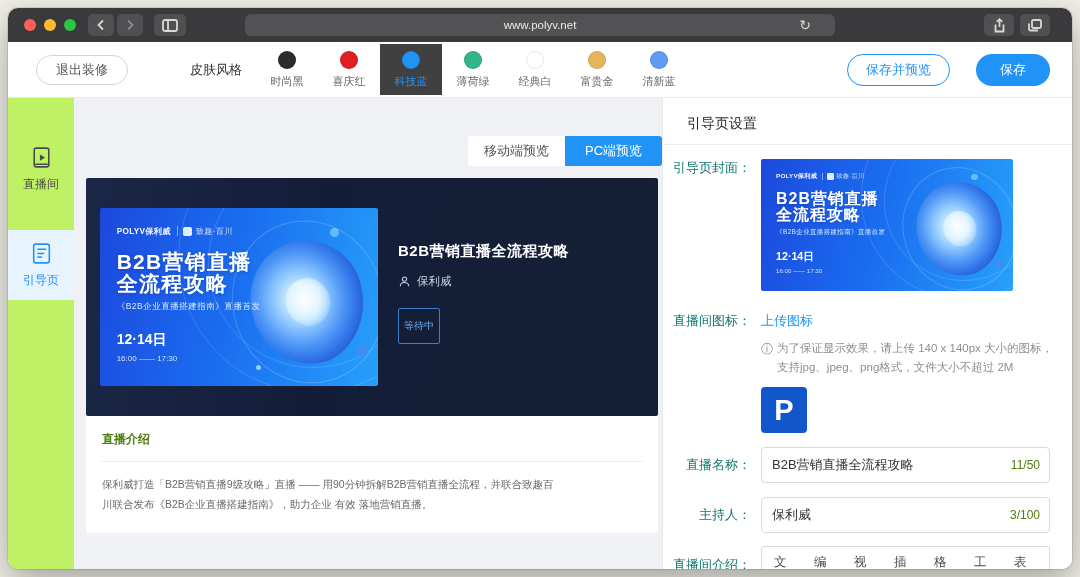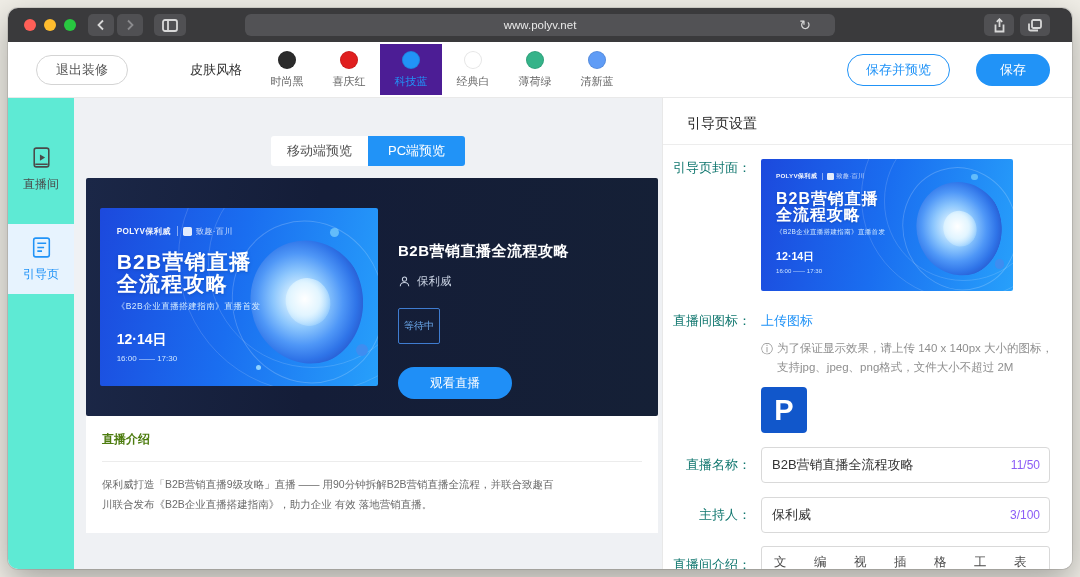--- a/index.html
+++ b/index.html
@@ -23,39 +23,39 @@
   .url-refresh { position:absolute; left:50%; top:6px; transform:translateX(254px); width:22px; height:22px; border:none; background:transparent;
             color:#d8d8d8; font-size:14px; line-height:22px; cursor:pointer; }
 
   
   .app-toolbar { height:56px; background:#fff; border-bottom:1px solid #e9e9e9; display:flex; align-items:center; position:relative; }
   .exit-btn { margin-left:28px; height:30px; padding:0 19px; border:1px solid #d4d4d4; border-radius:16px; background:#fff;
               color:#555; font-size:13px; cursor:pointer; }
   .skin-label { margin-left:62px; font-size:13px; color:#333; }
   .skins { display:flex; margin-left:14px; }
   .skin { width:62px; display:flex; flex-direction:column; align-items:center; padding:7px 0 6px; cursor:pointer; }
-  .skin.selected { background:#4c1d95; }
+  .skin.selected { background:#404040; }
   .skin-dot { width:18px; height:18px; border-radius:50%; box-shadow:inset 0 0 0 1px rgba(0,0,0,.10); }
   .skin-name { margin-top:5px; font-size:11px; color:#666; }
   .skin.selected .skin-name { color:#2193f7; }
   .toolbar-right { position:absolute; right:22px; top:12px; display:flex; gap:26px; }
   .btn-outline-blue { height:32px; padding:0 18px; border:1px solid #2193f7; border-radius:17px; background:#fff; color:#2193f7; font-size:13px; cursor:pointer; }
   .btn-solid-blue { height:32px; padding:0 24px; border:none; border-radius:17px; background:#2193f7; color:#fff; font-size:13px; cursor:pointer; }
 
   
   .app-body { display:flex; height:471px; }
-  .side { width:66px; background:#5eead4; flex-shrink:0; }
+  .side { width:66px; background:#bef264; flex-shrink:0; }
   .side-item { margin-top:36px; padding:11px 0; display:flex; flex-direction:column; align-items:center; color:#4a4a4a; cursor:pointer; }
-  .side-item + .side-item { margin-top:20px; }
+  .side-item + .side-item { margin-top:26px; }
   .side-item.selected { background:#e7f3fe; color:#2193f7; }
   .side-item svg { width:25px; height:25px; stroke:currentColor; fill:none; stroke-width:1.5; }
   .side-label { margin-top:6px; font-size:12px; }
 
   .center { flex:1; background:#eff1f4; overflow:hidden; }
-  .tabs { display:flex; justify-content:center; margin-top:38px; }
+  .tabs { display:flex; justify-content:flex-end; margin-top:38px; }
   .tab { width:97px; height:30px; border:none; font-size:13px; cursor:pointer; }
   .tab-left { background:#fff; color:#555; border-radius:3px 0 0 3px; }
   .tab.selected { background:#2193f7; color:#fff; border-radius:0 3px 3px 0; }
 
   .stage { margin:12px 4px 0 12px; height:238px; background:#141e3a; position:relative; border-radius:2px;
            background:linear-gradient(95deg,#1b2747 0%, #141d38 40%, #152036 100%); overflow:hidden; }
 
   
   .banner { position:relative; overflow:hidden; border-radius:2px;
             background:linear-gradient(102deg,#1c49dd 0%, #1a6ef0 48%, #27a0fb 100%); }
@@ -111,21 +111,21 @@
   .row-icon { margin-top:20px; align-items:center; }
   .upload-link { font-size:13px; color:#2193f7; background:none; border:none; cursor:pointer; padding:0; }
   .hint { margin-top:9px; display:flex; gap:4px; font-size:11.5px; color:#8f8f8f; line-height:1.62; width:300px; }
   .hint-icon { flex-shrink:0; font-size:12px; margin-top:1px; }
   .plogo { margin-top:11px; width:46px; height:46px; border-radius:4px; background:#1157cb; color:#fff;
            display:flex; align-items:center; justify-content:center; font-size:29px; font-weight:bold; cursor:pointer; }
   .row-field { margin-top:14px; align-items:center; }
   .input-wrap { position:relative; }
   .input-wrap input { width:100%; height:36px; border:1px solid #d9d9d9; border-radius:4px; padding:0 48px 0 10px;
                       font-size:13px; color:#333; font-family:"Liberation Sans",sans-serif; background:#fff; }
-  .counter { position:absolute; right:10px; top:50%; transform:translateY(-50%); font-size:12px; color:#8b5cf6; }
+  .counter { position:absolute; right:10px; top:50%; transform:translateY(-50%); font-size:12px; color:#4d7c0f; }
   .row-intro { margin-top:13px; }
   .row-intro .srow-label { padding-top:10px; }
   .editor { border:1px solid #d9d9d9; border-radius:3px; padding:7px 12px 40px; }
   .emenu { display:flex; gap:17px; font-size:12.5px; color:#4a4a4a; }
   .emenu span { cursor:pointer; }
 </style>
 </head>
 <body>
 
 <div class="window">
@@ -177,26 +177,30 @@
       </div>
       <div class="skin">
         <span class="skin-dot" style="background: rgb(224, 31, 31);"></span>
         <span class="skin-name">喜庆红</span>
       </div>
       <div class="skin selected">
         <span class="skin-dot" style="background: rgb(33, 147, 247);"></span>
         <span class="skin-name">科技蓝</span>
       </div>
       <div class="skin">
+        <span class="skin-dot" style="background: rgb(53, 179, 137);"></span>
+        <span class="skin-name">薄荷绿</span>
+      </div>
+      <div class="skin">
         <span class="skin-dot" style="background: rgb(255, 255, 255);"></span>
         <span class="skin-name">经典白</span>
       </div>
       <div class="skin">
-        <span class="skin-dot" style="background: rgb(53, 179, 137);"></span>
-        <span class="skin-name">薄荷绿</span>
+        <span class="skin-dot" style="background: rgb(229, 181, 92);"></span>
+        <span class="skin-name">富贵金</span>
       </div>
       <div class="skin">
         <span class="skin-dot" style="background: rgb(95, 156, 246);"></span>
         <span class="skin-name">清新蓝</span>
       </div>
     </div>
     <div class="toolbar-right">
       <button class="btn-outline-blue">保存并预览</button>
       <button class="btn-solid-blue">保存</button>
     </div>
@@ -256,21 +260,20 @@
           <div class="info-host">
             <svg width="13" height="13" viewBox="0 0 16 15">
                 <circle cx="8" cy="4.6" r="2.6"></circle>
                 <path d="M2.8 13.4c0-2.9 2.3-4.7 5.2-4.7s5.2 1.8 5.2 4.7"></path>
               </svg>
             <span>保利威</span>
           </div>
           <div class="info-time">
             <span class="badge">等待中</span>
           </div>
-          <button class="watch-btn">观看直播</button>
         </div>
       </div>
 
       <div class="intro-card">
         <div class="intro-h">直播介绍</div>
         <div class="intro-divider"></div>
         <div class="intro-p">保利威打造「B2B营销直播9级攻略」直播 —— 用90分钟拆解B2B营销直播全流程，并联合致趣百川联合发布《B2B企业直播搭建指南》，助力企业 有效 落地营销直播。</div>
       </div>
     </div>
 

